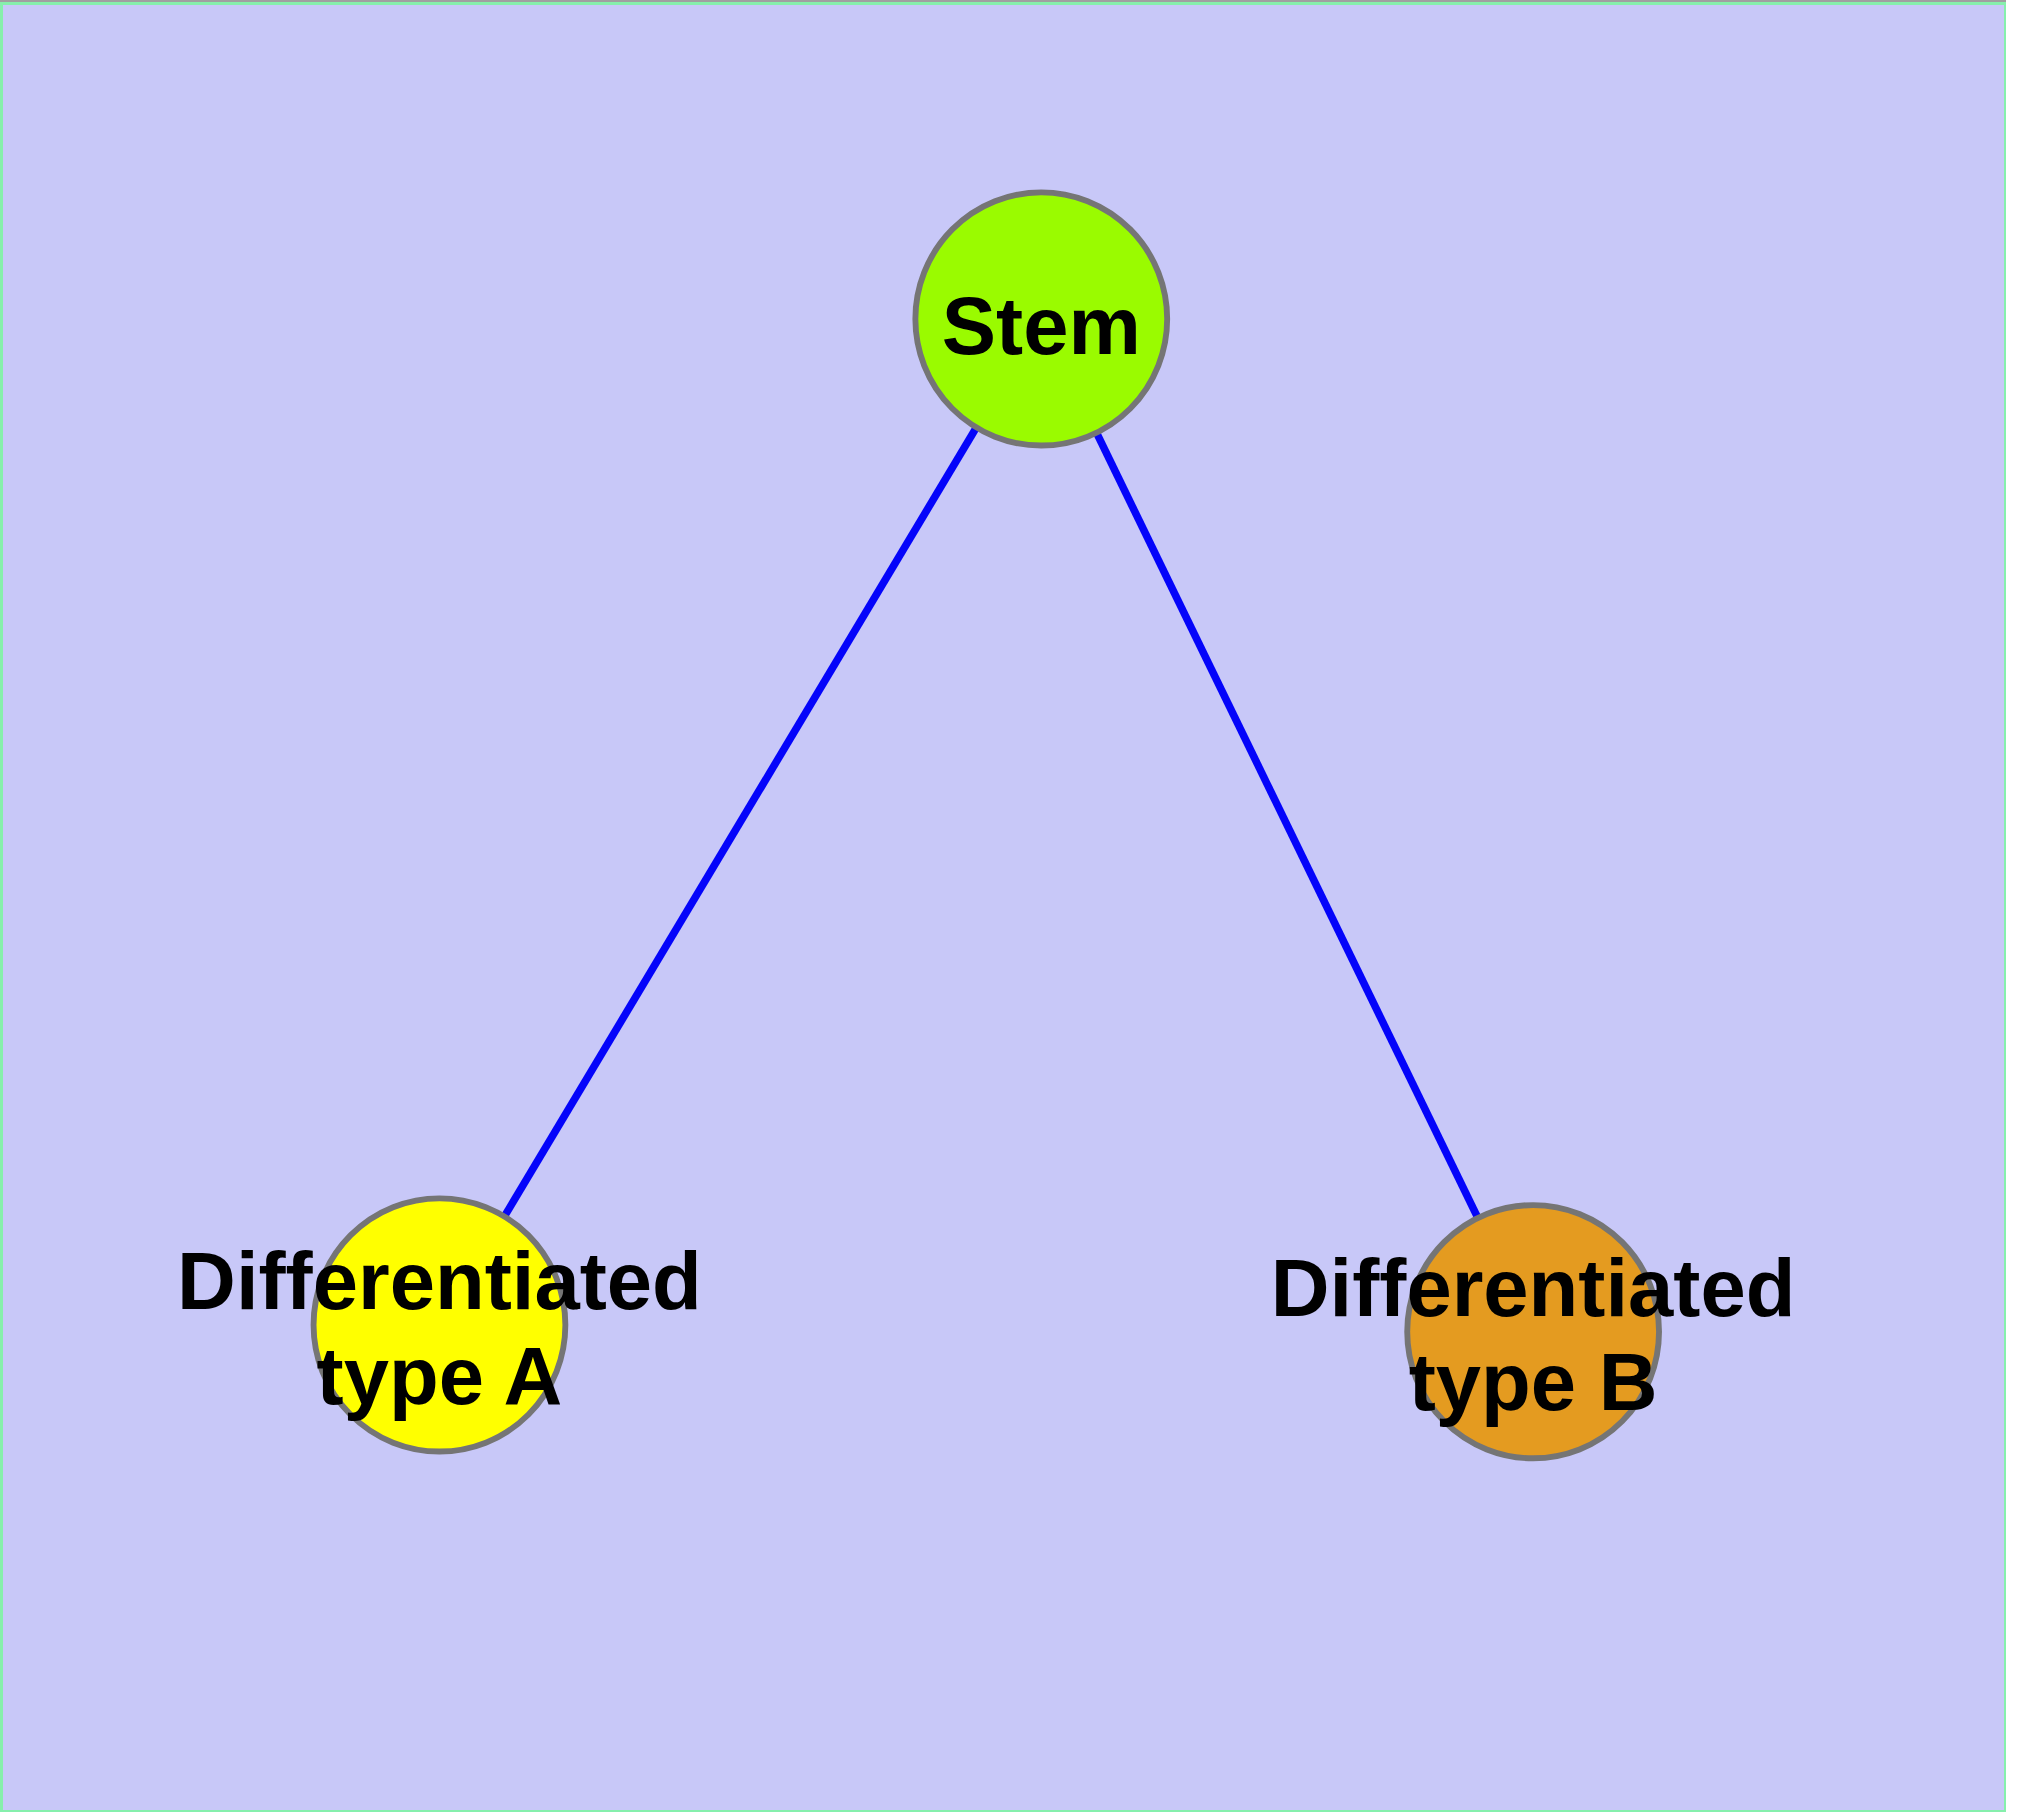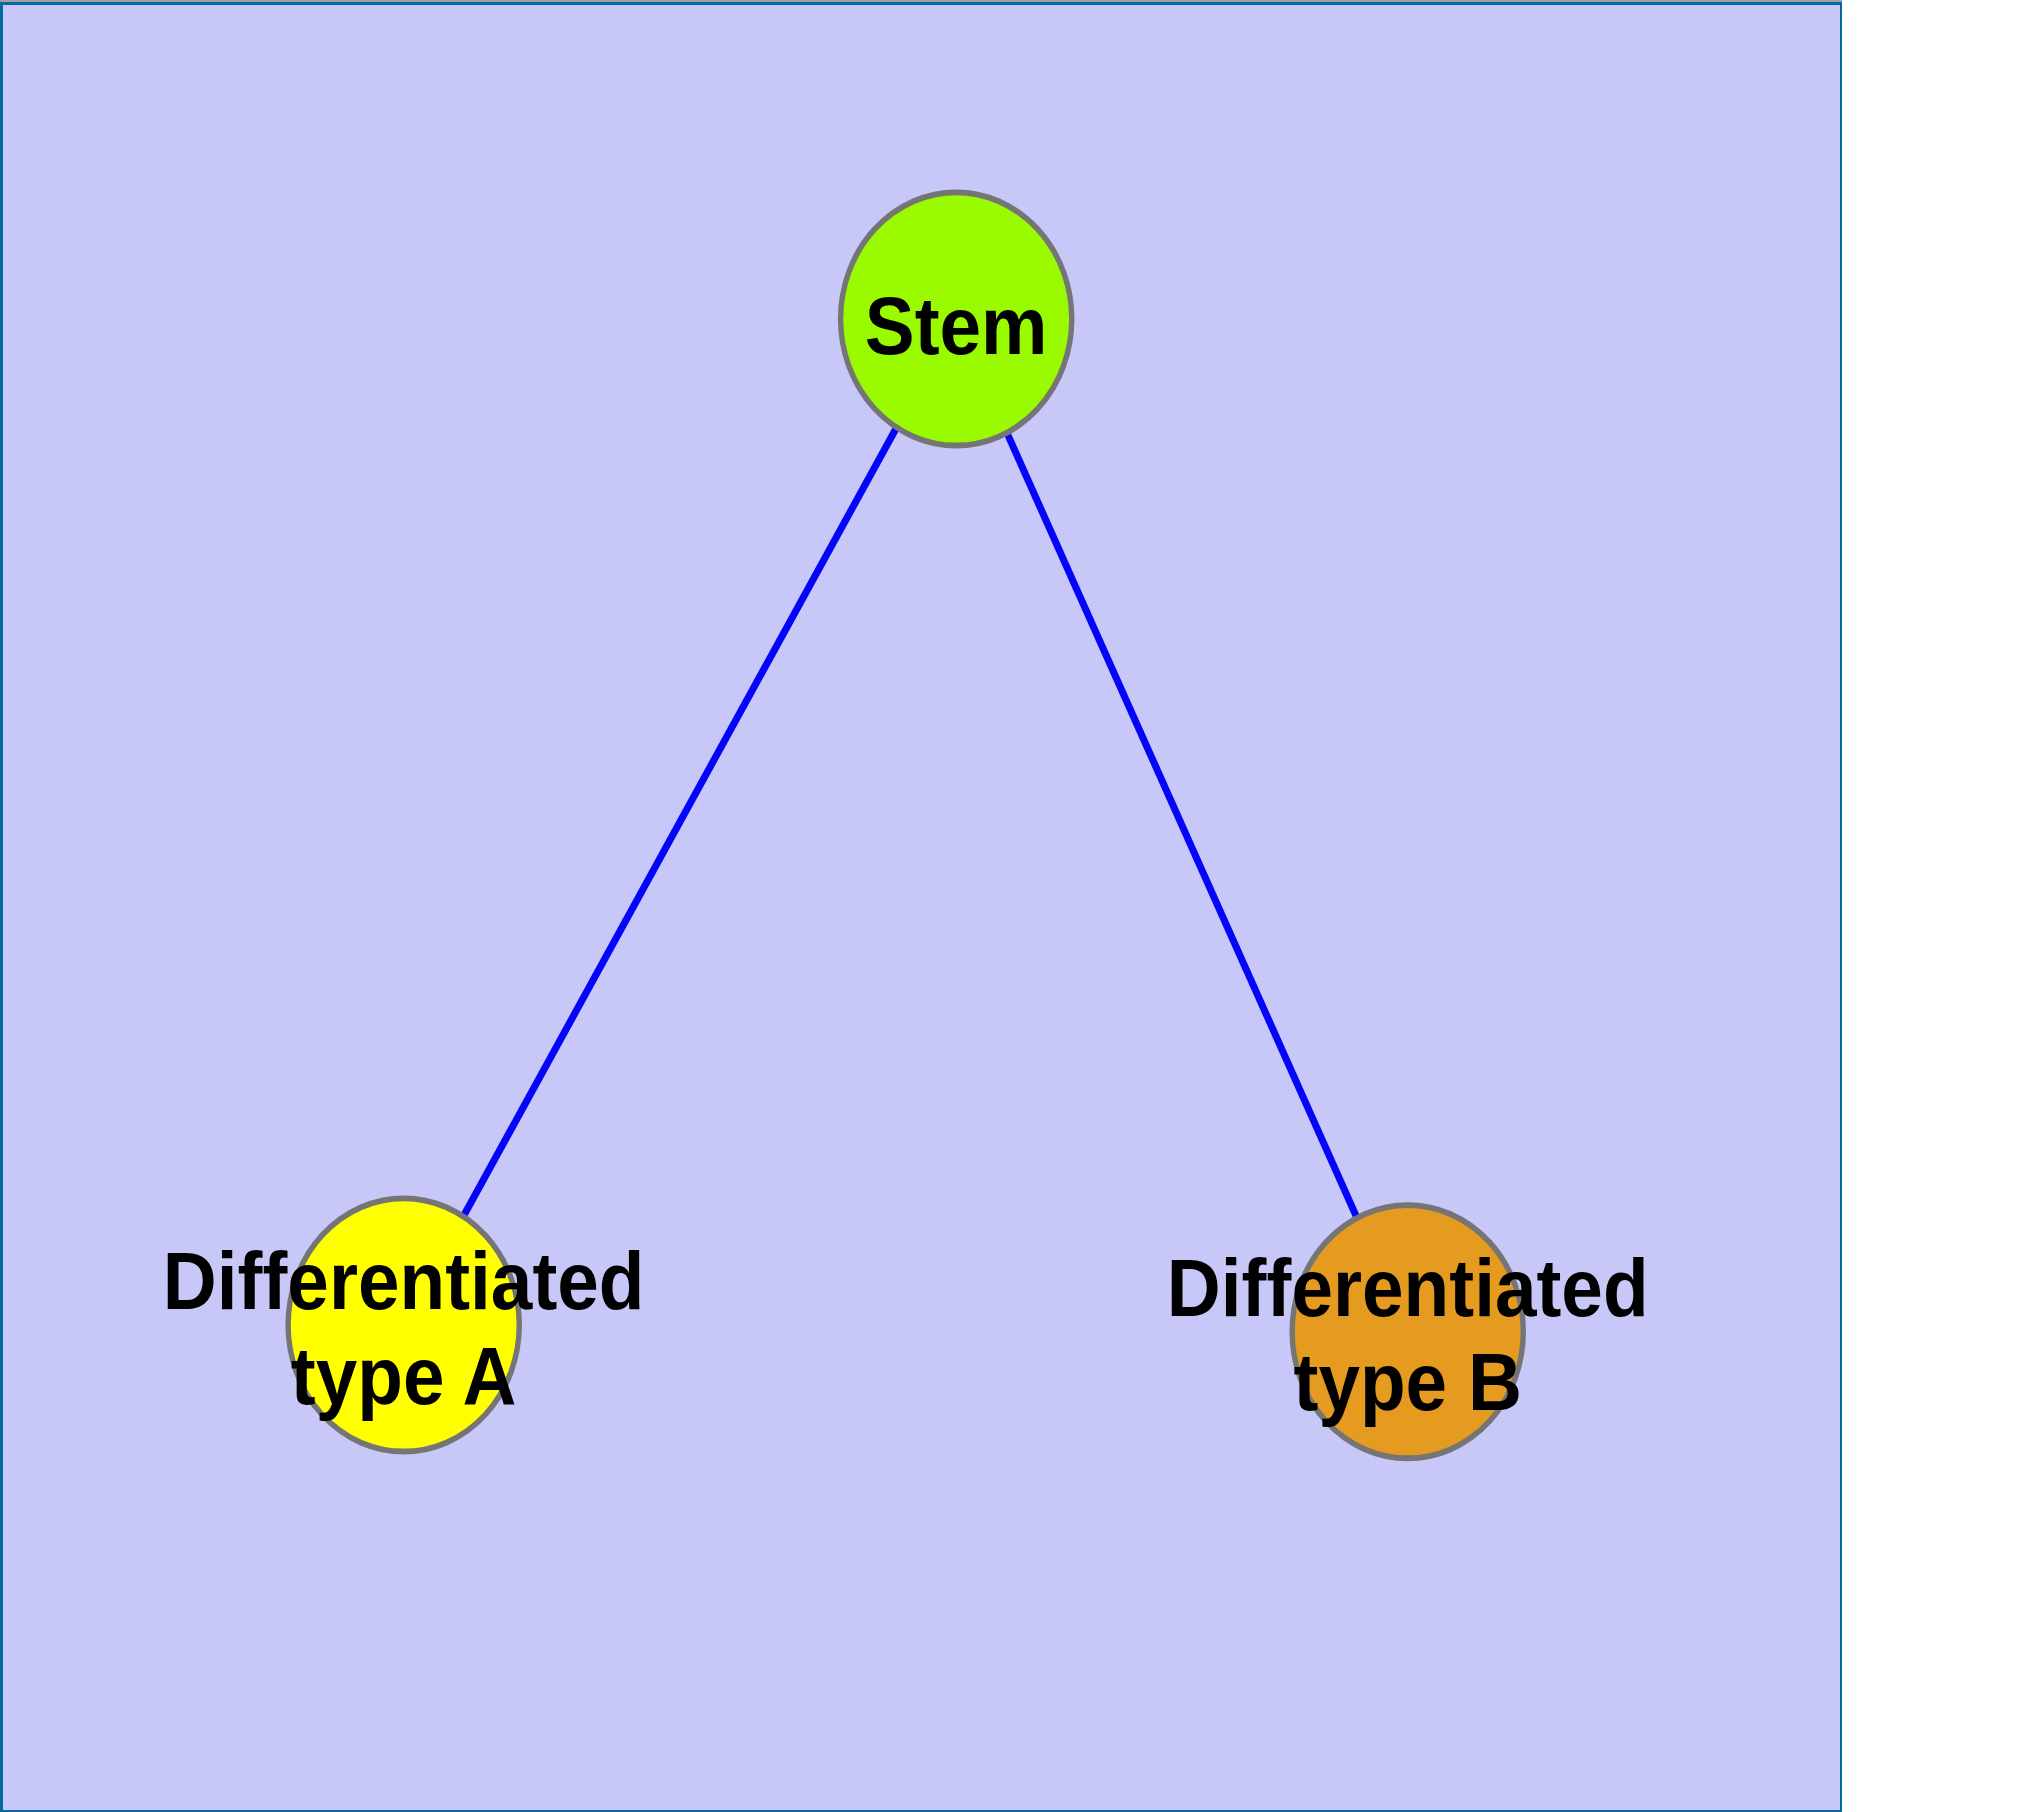--- a/index.html
+++ b/index.html
@@ -2,23 +2,23 @@
 <html style="font-size:13.6px"><head>
 <meta charset="utf-8">
 <style>
   html, body {
     margin: 0;
     padding: 0;
     font-family: "Liberation Sans", sans-serif;
   }
   .screen {
     position: relative;
-    width: 1842px;
+    width: 2006px;
     height: 1812px;
-    background: #0369a1;
+    background: #86efac;
     overflow: hidden;
     text-align: right;
   }
   .top-hairline {
     position: absolute;
     top: 0; left: 0; right: 0;
     height: 1.7px;
     background: #a0a0a0;
   }
   .canvas {

